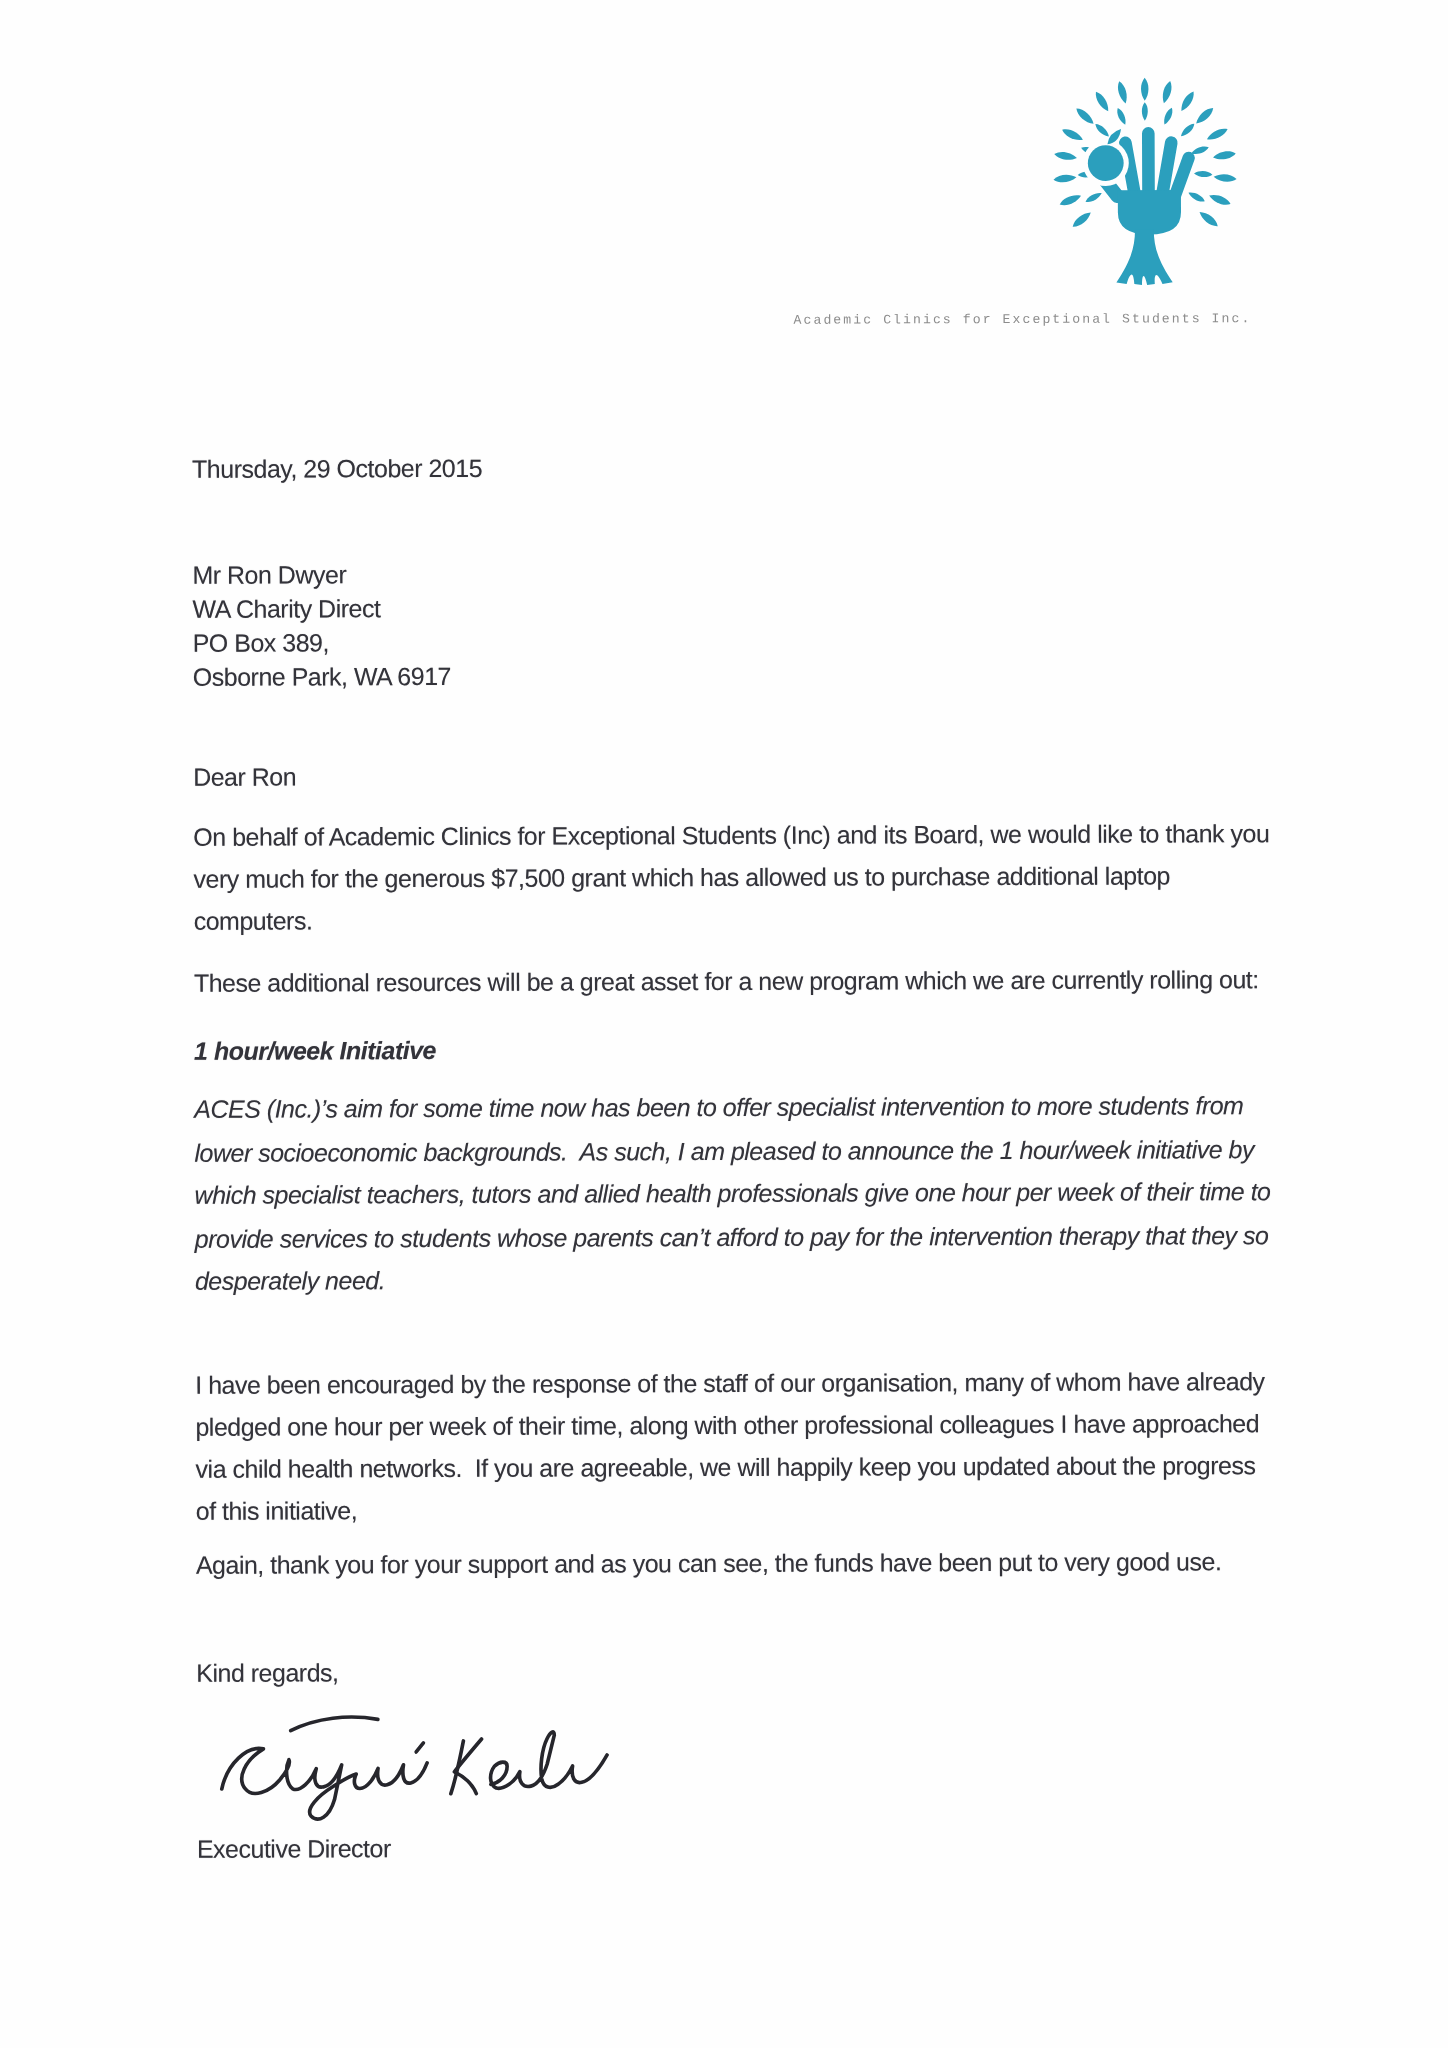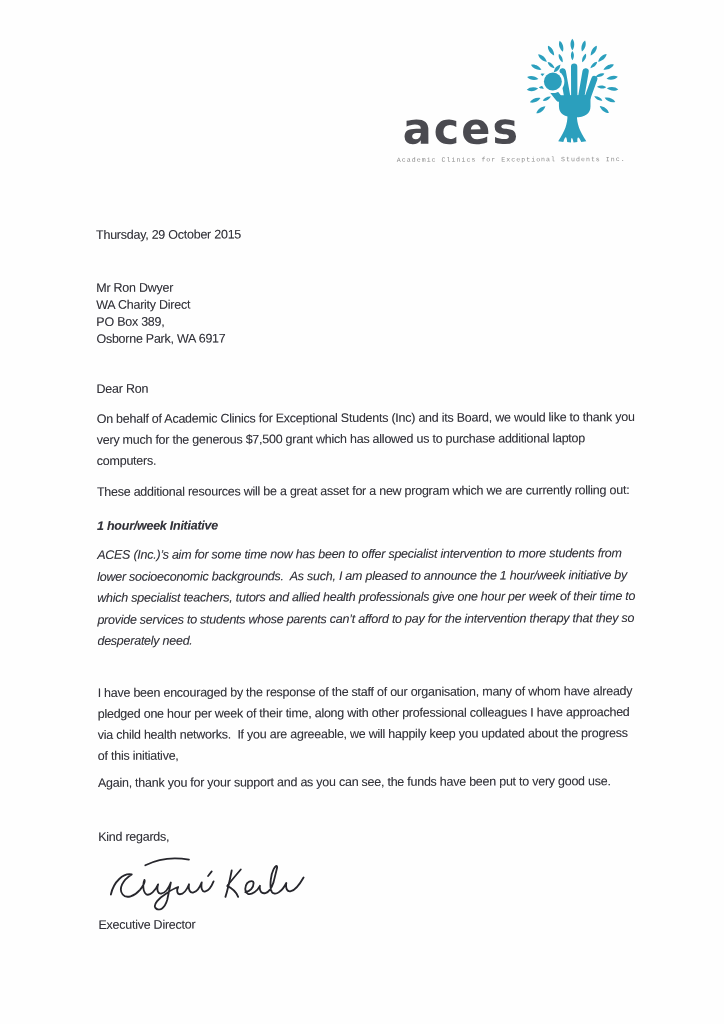--- a/index.html
+++ b/index.html
@@ -85,21 +85,20 @@
   }
   .signer-title { margin-top: 4px !important; }
 </style>
 </head>
 <body>
 
 <div class="page">
   <div class="content">
 
     <header class="logo-block">
-      <span class="wordmark">aces</span>
       <svg class="tree-svg" viewBox="-6 -10 136 136" xmlns="http://www.w3.org/2000/svg">
         <g fill="#2b9fbd">
           <g id="leaf-group">
               <path d="M0,-7 C3,-3.5 2.8,2.5 0,6.5 C-2.8,2.5 -3,-3.5 0,-7" transform="translate(25.0,75.9) rotate(-128) scale(1)"></path>
               <path d="M0,-7 C3,-3.5 2.8,2.5 0,6.5 C-2.8,2.5 -3,-3.5 0,-7" transform="translate(18.4,64.6) rotate(-112) scale(1)"></path>
               <path d="M0,-7 C3,-3.5 2.8,2.5 0,6.5 C-2.8,2.5 -3,-3.5 0,-7" transform="translate(15.3,51.9) rotate(-96) scale(1)"></path>
               <path d="M0,-7 C3,-3.5 2.8,2.5 0,6.5 C-2.8,2.5 -3,-3.5 0,-7" transform="translate(15.7,38.8) rotate(-80) scale(1)"></path>
               <path d="M0,-7 C3,-3.5 2.8,2.5 0,6.5 C-2.8,2.5 -3,-3.5 0,-7" transform="translate(19.8,26.4) rotate(-64) scale(1)"></path>
               <path d="M0,-7 C3,-3.5 2.8,2.5 0,6.5 C-2.8,2.5 -3,-3.5 0,-7" transform="translate(27.1,15.6) rotate(-48) scale(1)"></path>
               <path d="M0,-7 C3,-3.5 2.8,2.5 0,6.5 C-2.8,2.5 -3,-3.5 0,-7" transform="translate(37.1,7.1) rotate(-32) scale(1)"></path>

